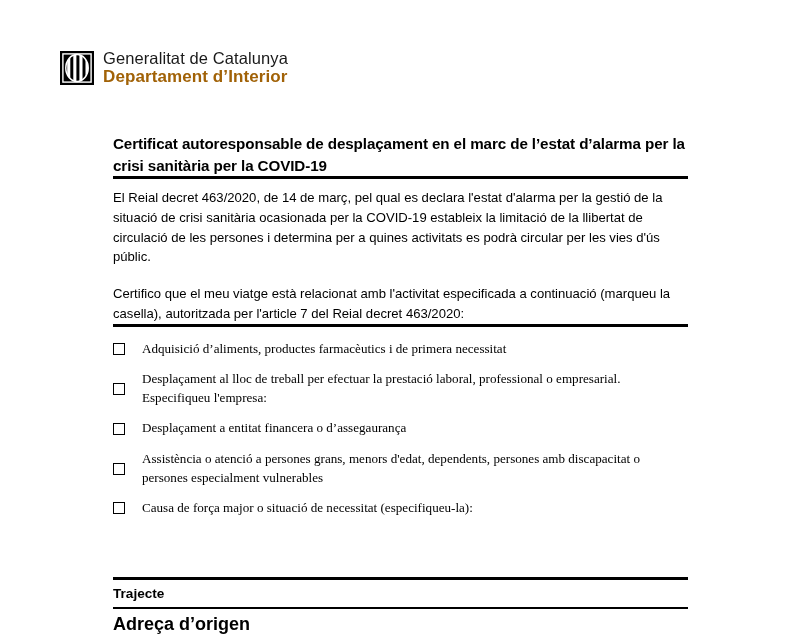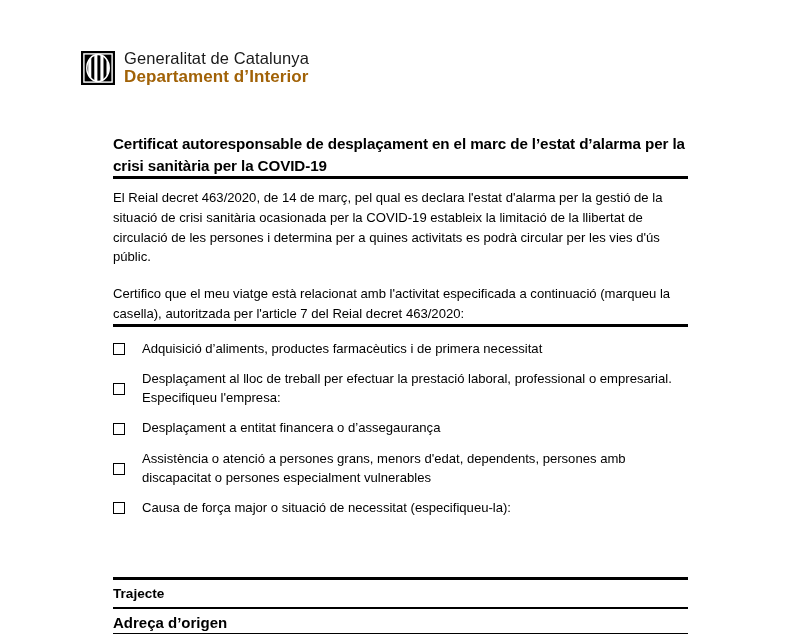--- a/index.html
+++ b/index.html
@@ -12,21 +12,21 @@
     height: 636px;
     font-family: "Liberation Sans", sans-serif;
     color: #000000;
     overflow: hidden;
     position: relative;
   }
 
   
   .logo-block {
     position: absolute;
-    left: 81px;
+    left: 60px;
     top: 50px;
     display: flex;
     align-items: center;
   }
   .coat-of-arms {
     width: 34px;
     height: 34px;
     flex: 0 0 34px;
     margin-right: 9px;
   }
@@ -108,36 +108,37 @@
     height: 12px;
     flex: 0 0 12px;
     border: 1.2px solid #000000;
     background: #ffffff;
     margin-right: 17px;
     box-sizing: border-box;
   }
   .check-label {
     font-size: 13.1px;
     line-height: 1.42;
+    font-family: Liberation Serif, serif;
   }
 
   
   .trajecte-section {
     position: absolute;
     left: 113px;
     top: 577px;
     width: 575px;
   }
   .section-heading {
     font-size: 13.6px;
     font-weight: 700;
     margin: 6px 0 6px 0;
   }
   .sub-heading {
-    font-size: 15px;
+    font-size: 18px;
     font-weight: 700;
     margin: 5px 0 2px 0;
   }
   .field-row {
     display: flex;
     margin-top: 7px;
   }
   .field-col {
     font-size: 15px;
   }

